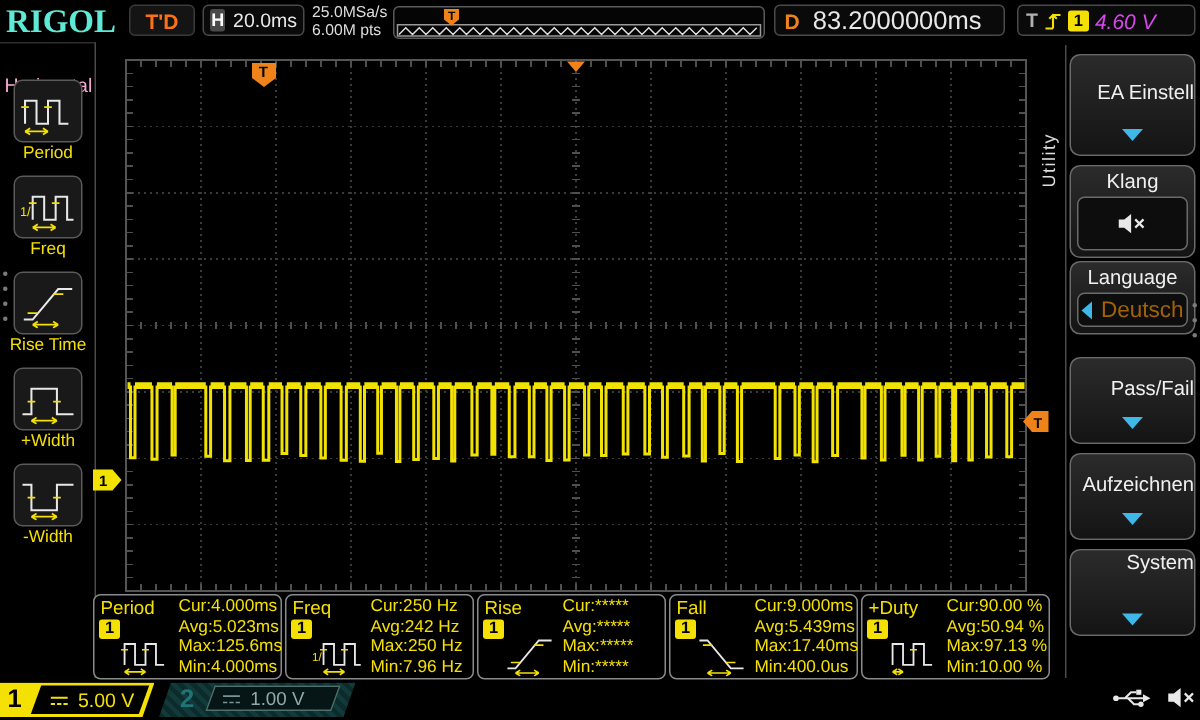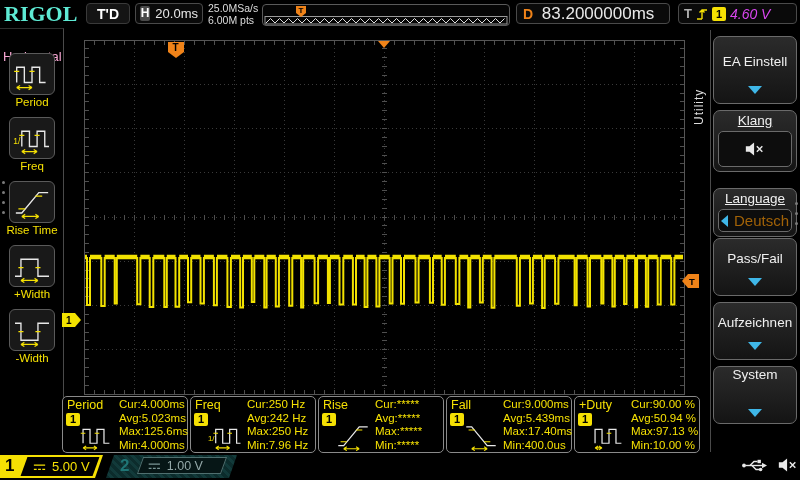--- a/index.html
+++ b/index.html
@@ -6,21 +6,21 @@
   #screen{position:relative;width:800px;height:480px;background:#000;overflow:hidden;
           font-family:"Liberation Sans",sans-serif;color:#e8e8e8;}
   .abs{position:absolute;}
 
   
   #topbar{position:absolute;left:0;top:0;width:800px;height:28px;background:#000;}
   #brand{position:absolute;left:4px;top:1px;font-family:"Liberation Serif",serif;
          font-weight:bold;font-size:22px;color:#5eead4;letter-spacing:0px;}
   .badge{position:absolute;top:3px;height:21px;border:1px solid #4a4a4a;border-radius:4px;
          background:#0a0a0a;display:flex;align-items:center;box-sizing:border-box;}
-  #td-badge{left:86px;width:44px;justify-content:center;color:#ffffff;font-weight:bold;font-size:14px;border-color:#3a3a3a;background:#141414;}
+  #td-badge{left:86px;width:44px;justify-content:center;color:#f97316;font-weight:bold;font-size:14px;border-color:#3a3a3a;background:#141414;}
   #h-badge{left:135px;width:68px;gap:5px;padding:0 4px;}
   #h-badge .hletter{display:inline-block;width:15px;height:15px;line-height:15px;text-align:center;
       background:#4a4a4a;color:#fff;font-weight:bold;font-size:12px;border-radius:2px;}
   #h-badge .hval{font-size:13px;color:#e8e8e8;}
   #srate{position:absolute;left:208px;top:2px;font-size:10.5px;line-height:12px;color:#ddd;}
   #preview{position:absolute;left:262px;top:4px;width:248px;height:22px;border:1px solid #5a5a5a;
            border-radius:4px;background:#050505;box-sizing:border-box;}
   #d-badge{left:516px;width:154px;padding:0 6px;}
   #d-badge .dletter{color:#ef8319;font-weight:bold;font-size:14px;}
   #d-badge .dval{flex:1;text-align:center;font-size:17px;color:#e8e8e8;}
@@ -41,30 +41,30 @@
   .side-label{margin-top:1px;font-size:11.5px;color:#f5e003;white-space:nowrap;}
   .dots{position:absolute;display:flex;flex-direction:column;gap:7px;}
   .dot{width:3px;height:3px;border-radius:50%;background:#7a7a7a;}
 
   
   #right-sep{position:absolute;left:710px;top:30px;width:1px;height:422px;background:#4a4a4a;}
   #utility-tab{position:absolute;left:692px;top:55px;width:14px;height:70px;writing-mode:vertical-rl;
                transform:rotate(180deg);color:#ddd;font-size:12px;letter-spacing:1px;}
   .menu-btn{position:absolute;left:713px;width:84px;background:linear-gradient(#2b2b2b,#141414);
             border:1px solid #6a6a6a;border-radius:7px;box-sizing:border-box;
-            display:flex;flex-direction:column;align-items:center;}
+            display:flex;flex-direction:column;align-items:flex-end;}
   .mb-label{flex:0 0 auto;margin-top:auto;font-size:13.5px;color:#f0f0f0;white-space:nowrap;}
   .mb-arrow-wrap{margin:auto auto 9px auto;}
   .tri-down{width:0;height:0;border-left:7px solid transparent;border-right:7px solid transparent;
             border-top:8px solid #3fb7e8;}
   .tri-left{width:0;height:0;border-top:6px solid transparent;border-bottom:6px solid transparent;
             border-right:7px solid #3fb7e8;}
   .mb-inner{position:absolute;left:4px;right:4px;top:20px;bottom:4px;border:1px solid #6a6a6a;
             border-radius:5px;background:#0d0d0d;display:flex;align-items:center;justify-content:center;gap:6px;}
-  .mb-top-label{position:absolute;top:2px;left:0;right:0;text-align:center;font-size:13.5px;color:#f0f0f0;text-decoration:underline;}
+  .mb-top-label{position:absolute;top:2px;left:0;right:0;text-align:center;font-size:13.5px;color:#f0f0f0;}
   .mb-value{font-size:15px;color:#a16207;}
 
   
   #panels{position:absolute;left:62px;top:396px;display:flex;gap:2px;}
   .panel{position:relative;width:126px;height:57px;background:#000;border:1px solid #8a8a8a;
          border-radius:5px;box-sizing:border-box;}
   .p-title{position:absolute;left:4px;top:1px;font-size:12.5px;color:#f5e003;white-space:nowrap;}
   .p-ch{position:absolute;left:3px;top:16px;width:14px;height:13px;line-height:13px;text-align:center;
         background:#f5e003;color:#000;font-weight:bold;font-size:11px;border-radius:2px;}
   .p-icon{position:absolute;left:15px;top:23px;}
@@ -536,21 +536,21 @@
       </div>
       <div class="menu-btn" style="top:110px;height:62px;">
         <div class="mb-top-label">Klang</div>
            <div class="mb-inner">
              <svg width="22" height="16" viewBox="0 0 24 16">
                <polygon points="2,5 6,5 11,1 11,15 6,11 2,11" fill="#e8e8e8"></polygon>
                <path d="M14 5 L20 11 M20 5 L14 11" stroke="#e8e8e8" stroke-width="1.6"></path>
              </svg>
         </div>
       </div>
-      <div class="menu-btn" style="top:188px;height:49px;padding-left:32px;">
+      <div class="menu-btn" style="top:174px;height:49px;padding-left:32px;">
         <div class="mb-top-label">Language</div>
            <div class="mb-inner">
              <div class="tri-left"></div>
              <span class="mb-value">Deutsch</span>
            </div>
       </div>
       <div class="menu-btn" style="top:238px;height:58px;">
         <div class="mb-label">Pass/Fail</div>
            <div class="mb-arrow-wrap">
           <div class="tri-down"></div>

